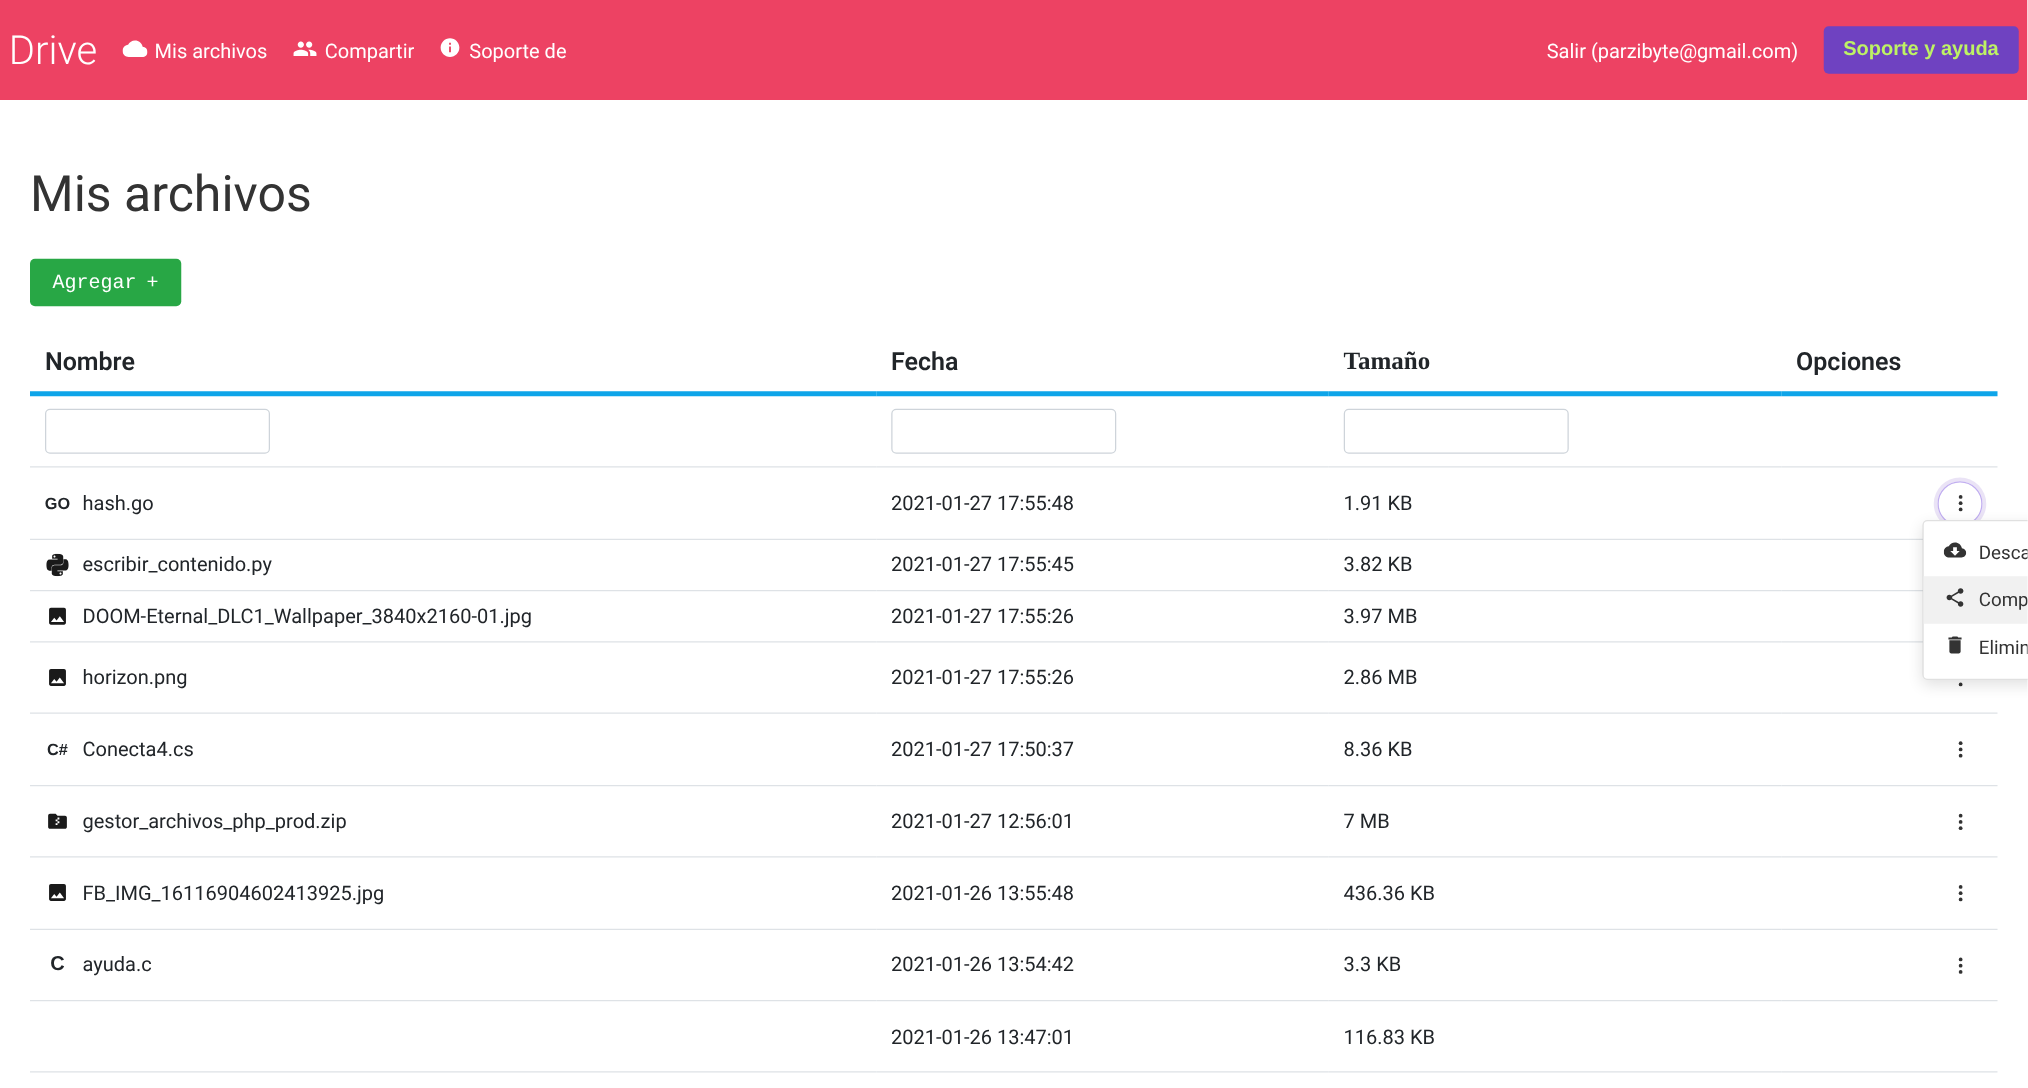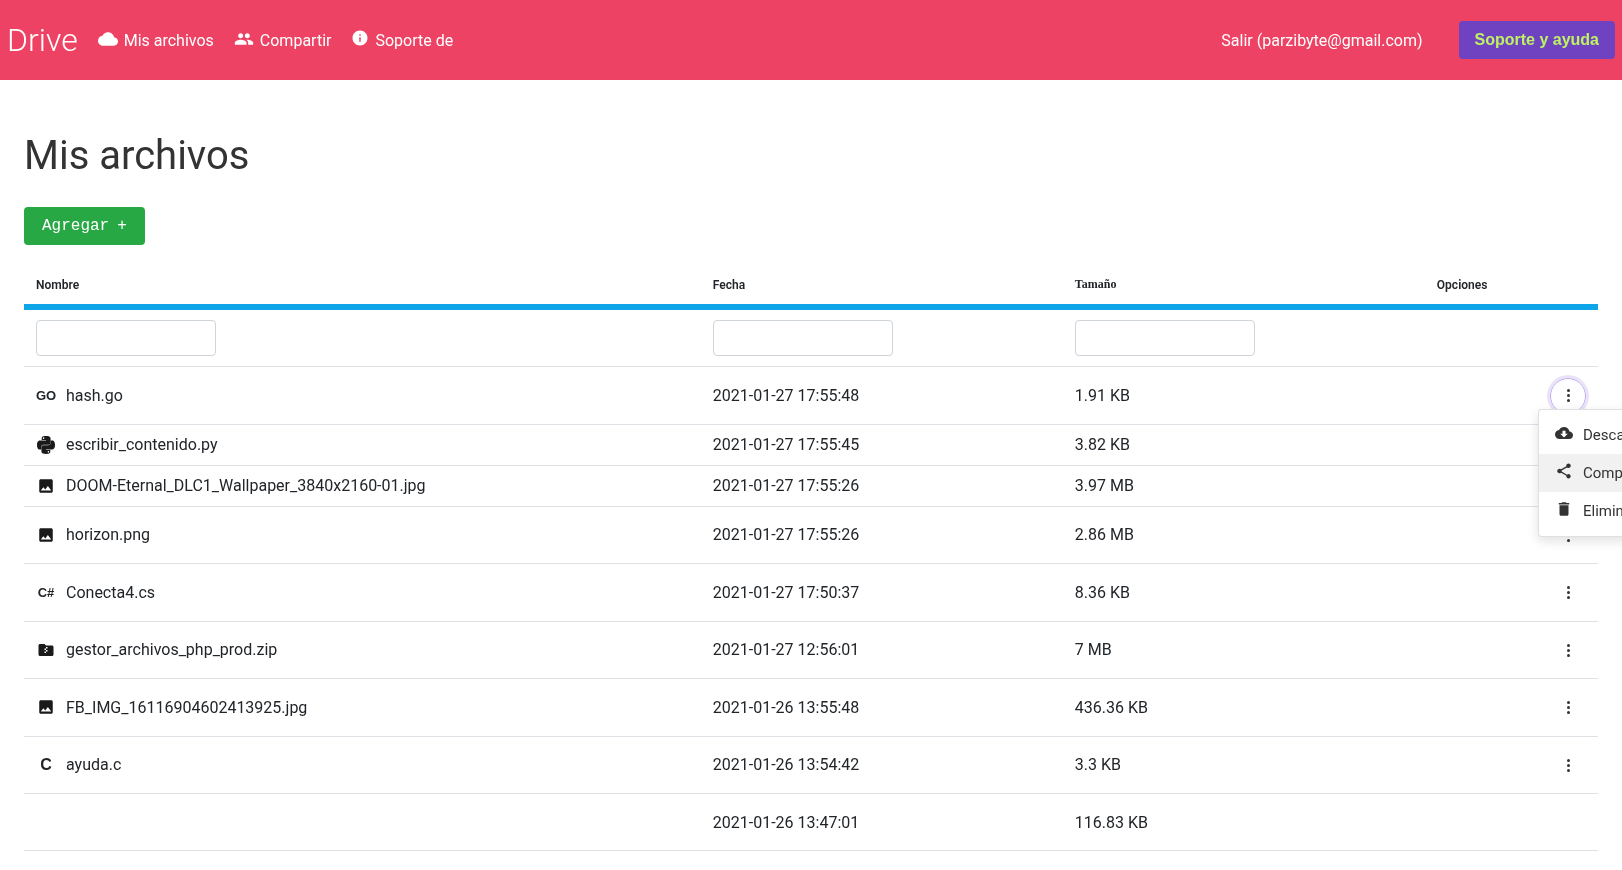--- a/index.html
+++ b/index.html
@@ -39,21 +39,21 @@
       font-size: 16px;
       color: #fff;
       cursor: pointer;
     }
     .nav-link svg {
       fill: #fff;
     }
     .navbar-right {
       display: flex;
       align-items: center;
-      gap: 36px;
+      gap: 20px;
     }
     .logout-text {
       cursor: pointer;
       font-size: 16px;
     }
     .support-btn {
       background: #6f42c1;
       color: #bef264;
       border: none;
       padding: 10px 16px;
@@ -87,22 +87,22 @@
       font-family: Liberation Mono, monospace;
     }
     table {
       width: 100%;
       border-collapse: collapse;
     }
     thead th {
       text-align: left;
       padding: 12px;
       font-weight: 600;
-      border-bottom: 6px solid #0ea5e9;
-      font-size: 12px;
+      border-bottom: 4px solid #0ea5e9;
+      font-size: 20px;
     }
     .col-name { width: 43%; }
     .col-date { width: 23%; }
     .col-size { width: 23%; font-family: Liberation Serif, serif; }
     .col-options { width: 11%; }
     tbody tr {
       border-bottom: 1px solid #dee2e6;
     }
     tbody td {
       padding: 10px 12px;

